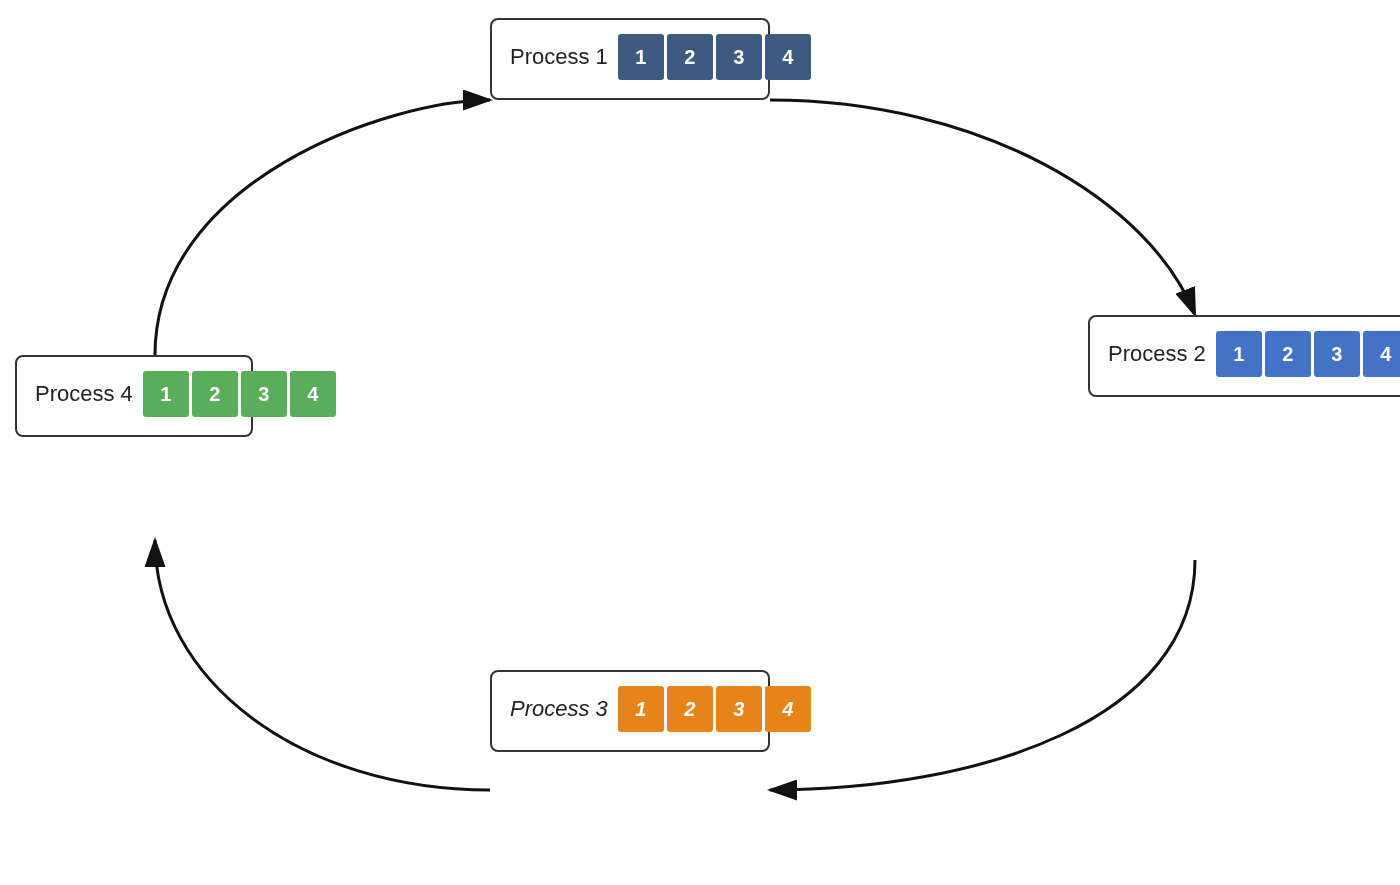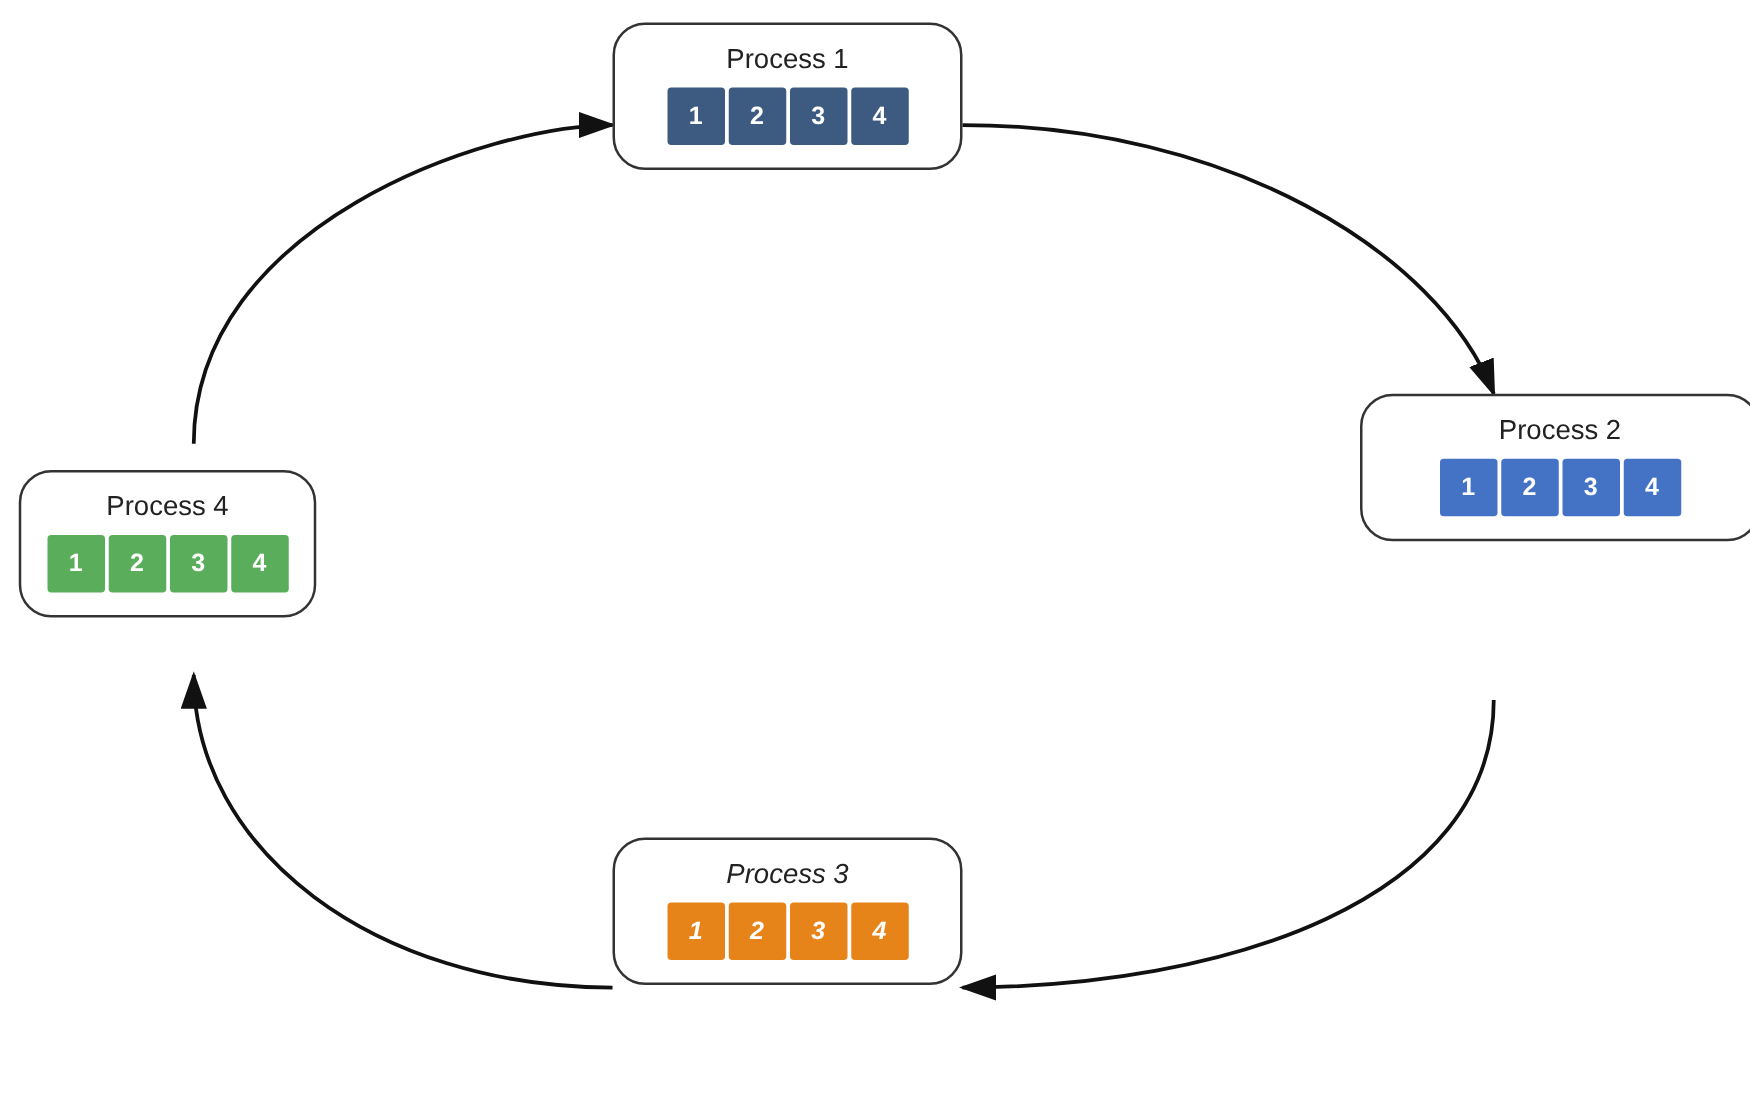--- a/index.html
+++ b/index.html
@@ -15,23 +15,23 @@
     .diagram-container {
       width: 1400px;
       height: 885px;
       position: relative;
     }
 
     .process-box {
       position: absolute;
       background: #ffffff;
       border: 2px solid #333333;
-      border-radius: 26px;
+      border-radius: 8px;
       display: flex;
-      flex-direction: column;
+      flex-direction: row;
       align-items: center;
       padding: 14px 18px 18px 18px;
       gap: 10px;
     }
 
     .process-title {
       font-size: 22px;
       font-weight: 400;
       color: #222222;
       white-space: nowrap;
@@ -75,21 +75,21 @@
     #process3 {
       top: 670px;
       left: 490px;
       width: 280px;
       font-style: italic;
     }
     #process3 .block { background: #e6841a; }
 
     
     #process4 {
-      top: 376px;
+      top: 355px;
       left: 15px;
       width: 238px;
     }
     #process4 .block { background: #5aad5a; }
 
     svg.arrows {
       position: absolute;
       top: 0;
       left: 0;
       width: 1400px;

